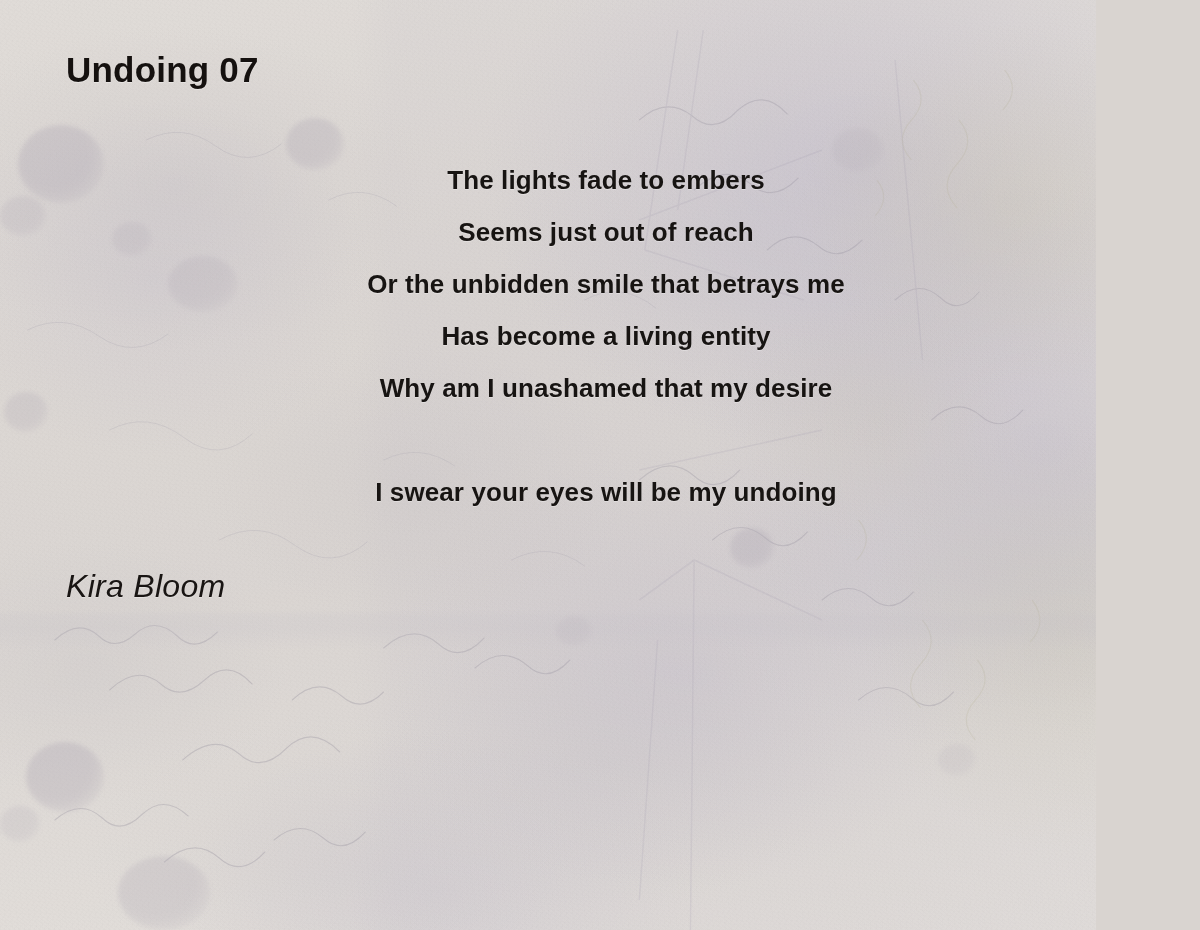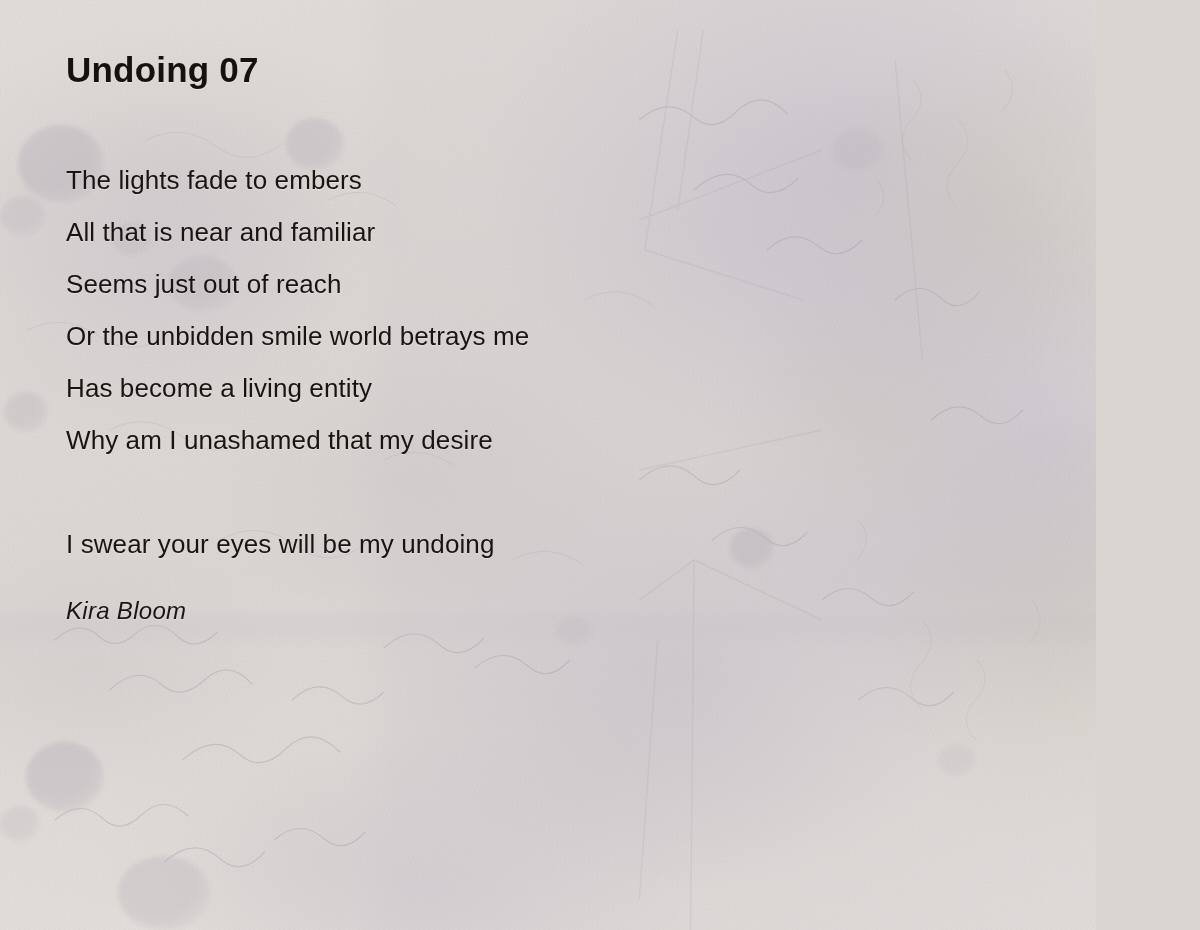--- a/index.html
+++ b/index.html
@@ -107,32 +107,33 @@
     font-weight: bold;
     color: #15110f;
     letter-spacing: 0.2px;
     line-height: 44px;
     margin: 0 0 0 0;
     text-shadow: 0 1px 0 rgba(255,255,255,0.35);
   }
   #poem-body { margin-top: 62px; }
   .poem-line {
     font-size: 26px;
-    font-weight: normal;
+    font-weight: bold;
     color: #171412;
     line-height: 52px;
     height: 52px;
     letter-spacing: 0.1px;
     white-space: pre;
     text-shadow: 0 1px 0 rgba(255,255,255,0.30);
+    text-align: center;
   }
   .poem-line.blank { color: transparent; }
   #poem-author {
-    margin-top: 21px;
-    font-size: 24px;
+    margin-top: 48px;
+    font-size: 32px;
     font-style: italic;
     font-weight: normal;
     color: #191513;
     letter-spacing: 0.3px;
     line-height: 40px;
     text-shadow: 0 1px 0 rgba(255,255,255,0.30);
   }
 </style>
 </head>
 <body>
@@ -217,23 +218,22 @@
       <div class="blot" style="left: 832px; top: 128px; width: 52px; height: 44px; background: radial-gradient(at 42% 38%, rgb(176, 169, 180) 0%, rgb(176, 169, 180) 52%, rgba(176, 169, 180, 0.45) 74%, rgba(176, 169, 180, 0) 100%); opacity: 0.16; filter: blur(2.2px);"></div>
       <div class="blot" style="left: 938px; top: 744px; width: 38px; height: 32px; background: radial-gradient(at 42% 38%, rgb(176, 169, 180) 0%, rgb(176, 169, 180) 52%, rgba(176, 169, 180, 0.45) 74%, rgba(176, 169, 180, 0) 100%); opacity: 0.14; filter: blur(2.2px);"></div>
       <div class="blot" style="left: 1142px; top: 556px; width: 40px; height: 34px; background: radial-gradient(at 42% 38%, rgb(176, 169, 180) 0%, rgb(176, 169, 180) 52%, rgba(176, 169, 180, 0.45) 74%, rgba(176, 169, 180, 0) 100%); opacity: 0.14; filter: blur(2.2px);"></div>
       <div class="blot" style="left: 556px; top: 616px; width: 36px; height: 30px; background: radial-gradient(at 42% 38%, rgb(176, 169, 180) 0%, rgb(176, 169, 180) 52%, rgba(176, 169, 180, 0.45) 74%, rgba(176, 169, 180, 0) 100%); opacity: 0.14; filter: blur(2.2px);"></div>
     </div>
 
   <div id="poem">
     <h1 id="poem-title">Undoing 07</h1>
     <div id="poem-body">
         <div class="poem-line">The lights fade to embers</div>
-        <div class="poem-line">All that is near and familiar</div>
         <div class="poem-line">Seems just out of reach</div>
-        <div class="poem-line">Or the unbidden smile world betrays me</div>
+        <div class="poem-line">Or the unbidden smile that betrays me</div>
         <div class="poem-line">Has become a living entity</div>
         <div class="poem-line">Why am I unashamed that my desire</div>
         <div class="poem-line blank">&nbsp;</div>
         <div class="poem-line">I swear your eyes will be my undoing</div>
       </div>
     <div id="poem-author">Kira Bloom</div>
   </div>
 
 </div>
 

